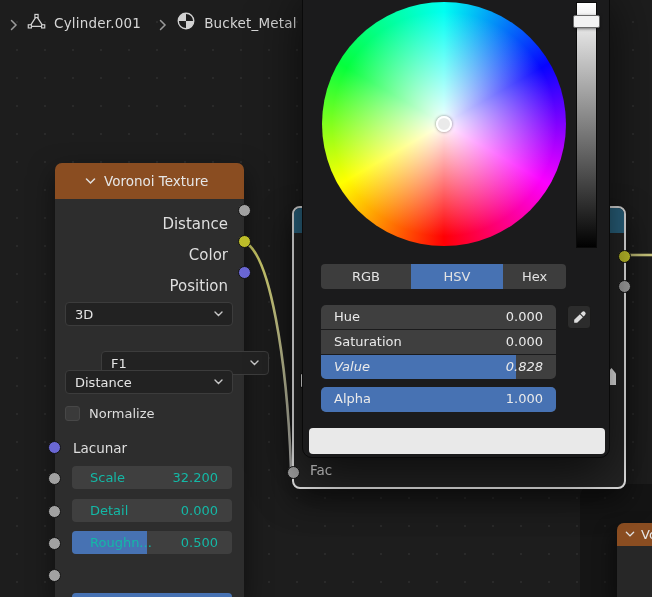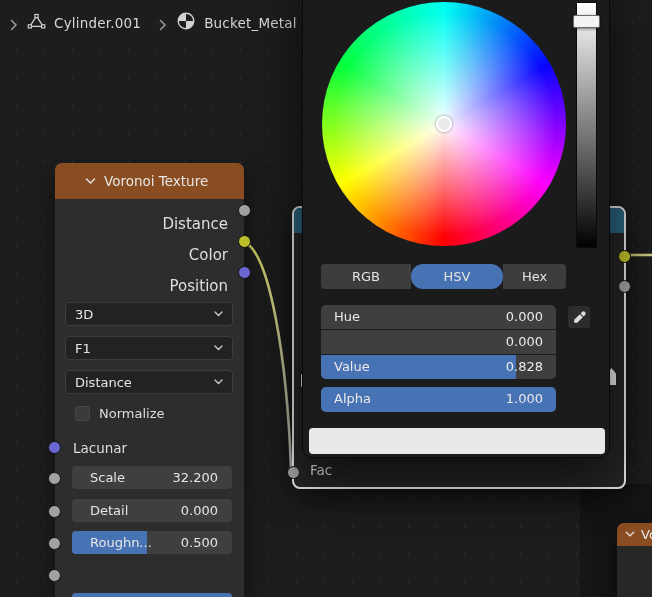--- a/index.html
+++ b/index.html
@@ -19,52 +19,52 @@
   
   .noodles{position:absolute;left:0;top:0;z-index:1;pointer-events:none;}
   
   .socket{position:absolute;width:13px;height:13px;border-radius:50%;border:1px solid #121212;box-sizing:border-box;}
   .nheader{display:flex;align-items:center;gap:8px;padding:0 10px;color:#e6e6e6;font-size:13.5px;white-space:nowrap;overflow:hidden;}
   
   .node-v{position:absolute;left:55px;top:163px;width:189px;height:434px;background:#2d2d2d;border-radius:7px 7px 0 0;box-shadow:0 10px 26px rgba(0,0,0,.5);z-index:2;}
   .node-v .nheader{height:36px;border-radius:7px 7px 0 0;padding-left:30px;}
   .out-label{position:absolute;right:16px;height:20px;line-height:20px;font-size:15px;color:#dfdfdf;margin-top:13px;}
   .dd{position:absolute;left:10px;width:168px;height:24px;box-sizing:border-box;background:#222222;border:1px solid #3c3c3c;border-radius:4px;display:flex;align-items:center;justify-content:space-between;padding:0 9px;color:#e5e5e5;font-size:13px;}
-  .chk-row{position:absolute;left:10px;top:241px;height:18px;display:flex;align-items:center;gap:9px;color:#dddddd;font-size:13px;margin-left:10px;}
+  .chk-row{position:absolute;left:10px;top:241px;height:18px;display:flex;align-items:center;gap:9px;color:#dddddd;font-size:13px;}
   .checkbox{width:15px;height:15px;background:#3a3a3a;border:1px solid #474747;border-radius:3px;box-sizing:border-box;}
   .in-label{position:absolute;left:18px;height:20px;line-height:20px;font-size:13.5px;color:#dfdfdf;}
-  .slider{position:absolute;left:17px;width:160px;height:23px;background:#3f3f3f;border-radius:4px;overflow:hidden;font-size:13px;color:#e5e5e5;}
+  .slider{position:absolute;left:17px;width:160px;height:23px;background:#3f3f3f;border-radius:4px;overflow:hidden;font-size:13px;color:#14b8a6;}
   .slider .fill{position:absolute;left:0;top:0;bottom:0;width:0;}
   .slider .lab{position:absolute;left:18px;line-height:23px;}
   .slider .val{position:absolute;right:14px;line-height:23px;}
   
   .node-r{position:absolute;left:292px;top:206px;width:334px;height:283px;box-sizing:border-box;background:#242424;border:2px solid #e2e2e2;border-radius:8px;box-shadow:0 12px 30px rgba(0,0,0,.5);z-index:2;}
   .node-r .nheader{height:25px;border-radius:6px 6px 0 0;}
   .fac-label{position:absolute;left:16px;top:254px;font-size:13.5px;color:#dddddd;}
   .stop-marker{position:absolute;right:8px;top:160px;width:9px;height:17px;background:#f0f0f0;clip-path:polygon(50% 0,100% 32%,100% 100%,0 100%,0 32%);}
   .frag-left{position:absolute;left:7px;top:166px;width:6px;height:13px;background:#ececec;border-radius:1px;box-shadow:0 0 0 1px #161616;}
   
   .popup{position:absolute;left:302px;top:-18px;width:308px;height:476px;box-sizing:border-box;background:#1b1b1c;border:1px solid #0a0a0a;border-radius:10px;box-shadow:0 18px 50px rgba(0,0,0,.65);z-index:10;}
   .wheel{position:absolute;left:19px;top:19px;width:244px;height:244px;border-radius:50%;
     background:
       radial-gradient(circle closest-side,#ffffff 0%,rgba(255,255,255,.85) 12%,rgba(255,255,255,0) 92%),
       conic-gradient(from 180deg,#ff0004,#ffff00 60deg,#05ff3c 120deg,#00fff2 180deg,#0704ff 240deg,#fb00ff 300deg,#ff0004 360deg);}
   .wheel-cursor{position:absolute;left:133px;top:133px;width:16px;height:16px;border-radius:50%;border:2px solid #ffffff;background:rgba(232,232,232,.92);box-sizing:border-box;box-shadow:0 0 3px rgba(0,0,0,.5);}
   .vbar{position:absolute;left:273px;top:19px;width:21px;height:246px;background:linear-gradient(#ffffff,#010101);border:1px solid #0a0a0a;box-sizing:border-box;}
   .vbar-handle{position:absolute;left:270px;top:32px;width:27px;height:13px;background:#f3f3f3;border:1px solid #6a6a6a;border-radius:2px;box-sizing:border-box;box-shadow:0 1px 3px rgba(0,0,0,.5);}
   .tabs{position:absolute;left:18px;top:281px;width:245px;height:25px;display:flex;border-radius:4px;overflow:hidden;}
   .tab{background:#3d3d3d;display:flex;align-items:center;justify-content:center;font-size:13px;color:#e3e3e3;}
-  .tab.t0{width:90px;} .tab.t1{width:92px;border-radius:12px;} .tab.t2{width:63px;}
+  .tab.t0{width:90px;} .tab.t1{width:92px;} .tab.t2{width:63px;}
   .prow{position:absolute;left:18px;width:235px;height:24px;background:#3f3f3f;overflow:hidden;font-size:13px;color:#eaeaea;}
   .prow .fill{position:absolute;left:0;top:0;bottom:0;width:0;}
   .prow .lab{position:absolute;left:13px;line-height:24px;}
   .prow .val{position:absolute;right:13px;line-height:24px;}
   .prow.r0{top:322px;border-radius:5px 5px 0 0;}
   .prow.r1{top:347px;}
-  .prow.r2{top:372px;border-radius:0 0 5px 5px;}
+  .prow.r2{top:372px;border-radius:0 0 5px 5px;font-style:italic;}
   .prow.alpha{top:404px;height:25px;border-radius:5px;}
   .eyedropper{position:absolute;left:264px;top:322px;width:24px;height:24px;background:#2c2c2c;border:1px solid #1a1a1a;border-radius:4px;box-sizing:border-box;display:flex;align-items:center;justify-content:center;}
   .swatch{position:absolute;left:6px;top:445px;width:296px;height:26px;border-radius:4px;}
   
   .shadow-blob{position:absolute;left:580px;top:484px;width:92px;height:130px;background:rgba(5,5,5,.33);border-radius:14px;z-index:2;}
   .node-v2{position:absolute;left:617px;top:523px;width:55px;height:74px;background:#272727;border-radius:7px 0 0 0;box-shadow:-6px 8px 18px rgba(0,0,0,.4);z-index:3;}
   .node-v2 .nheader{height:23px;border-radius:7px 0 0 0;font-size:13px;gap:6px;padding:0 8px;}
 </style>
 </head>
 <body>
@@ -138,21 +138,21 @@
     <div class="socket" style="right: -7px; top: 72px; background: rgb(190, 190, 42);"></div>
     <div class="out-label" style="top:100px;">Position</div>
     <div class="socket" style="right: -7px; top: 103px; background: rgb(106, 103, 212);"></div>
 
     <div class="dd" style="top:139px;">
       <span>3D</span>
       <svg width="9" height="6" viewBox="0 0 9 6">
           <path d="M1 1 L4.5 4.5 L8 1" fill="none" stroke="#c8c8c8" stroke-width="1.4" stroke-linecap="round"></path>
         </svg>
     </div>
-    <div class="dd" style="top:173px;">
+    <div class="dd" style="top:188px;margin-left:36px;">
       <span>F1</span>
       <svg width="9" height="6" viewBox="0 0 9 6">
           <path d="M1 1 L4.5 4.5 L8 1" fill="none" stroke="#c8c8c8" stroke-width="1.4" stroke-linecap="round"></path>
         </svg>
     </div>
     <div class="dd" style="top:207px;">
       <span>Distance</span>
       <svg width="9" height="6" viewBox="0 0 9 6">
           <path d="M1 1 L4.5 4.5 L8 1" fill="none" stroke="#c8c8c8" stroke-width="1.4" stroke-linecap="round"></path>
         </svg>
@@ -217,20 +217,21 @@
       <div class="tab t2">Hex</div>
     </div>
 
     <div class="prow r0">
       <div class="fill" style="background: rgb(71, 114, 179); width: 0%;"></div>
       <span class="lab">Hue</span>
       <span class="val">0.000</span>
     </div>
     <div class="prow r1">
       <div class="fill" style="background: rgb(71, 114, 179); width: 0%;"></div>
+      <span class="lab">Saturation</span>
       <span class="val">0.000</span>
     </div>
     <div class="prow r2">
       <div class="fill" style="background: rgb(71, 114, 179); width: 82.8%;"></div>
       <span class="lab">Value</span>
       <span class="val">0.828</span>
     </div>
     <div class="prow alpha">
       <div class="fill" style="background: rgb(71, 114, 179); width: 100%;"></div>
       <span class="lab">Alpha</span>

